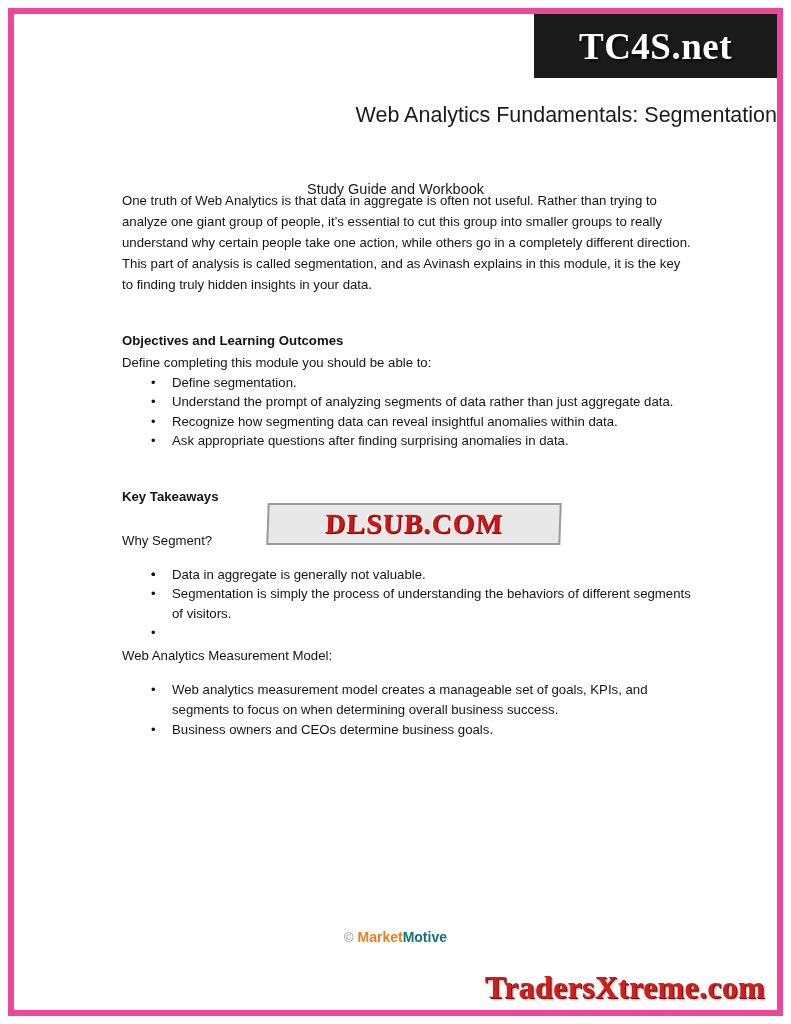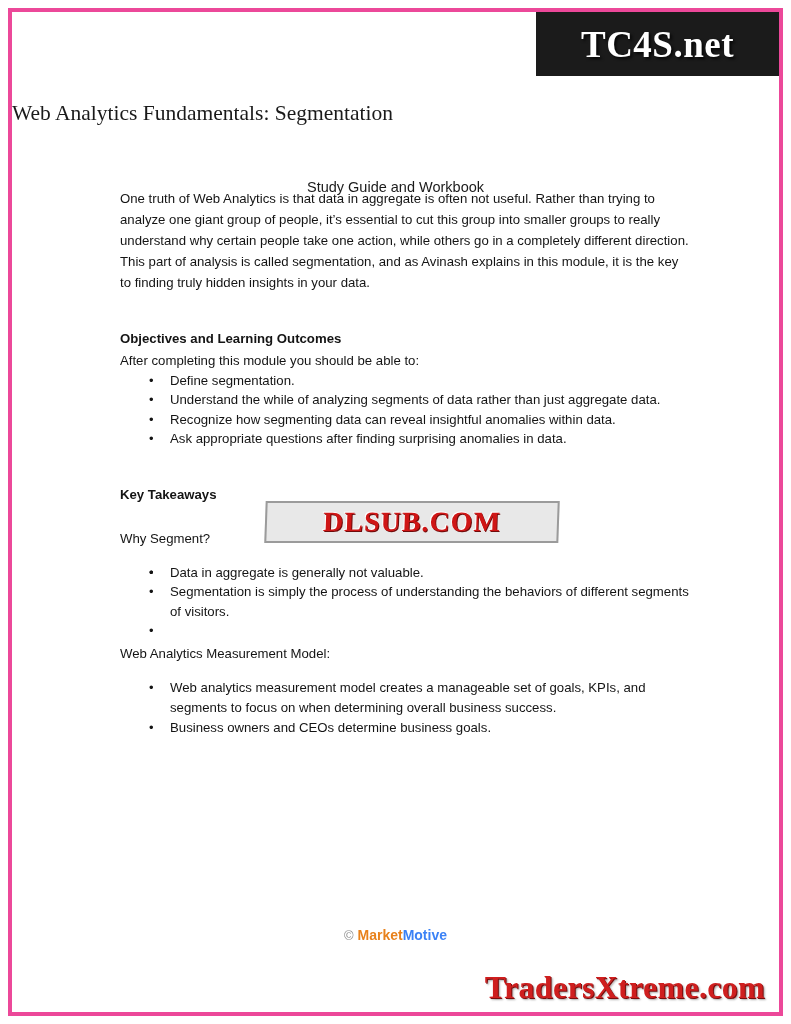--- a/index.html
+++ b/index.html
@@ -15,21 +15,21 @@
     overflow: hidden;
   }
 
   
   .page {
     position: absolute;
     left: 8px;
     top: 8px;
     width: 775px;
     height: 1008px;
-    border: 4px solid #ec4899;
+    border: 6px solid #ec4899;
     box-sizing: border-box;
     background: #fff;
     overflow: hidden;
   }
 
   
   .top-watermark {
     position: absolute;
     right: 0;
     top: 0;
@@ -67,25 +67,24 @@
     width: 100%;
     height: 100%;
     padding: 0;
   }
 
   .title {
     position: absolute;
     left: 0;
     right: 0;
     top: 89px;
-    text-align: left;
+    text-align: right;
     font-size: 21.5px;
     color: #1a1a1a;
     font-weight: 400;
-    font-family: Liberation Serif, serif;
   }
   .subtitle {
     position: absolute;
     left: 0;
     right: 0;
     top: 121px;
     text-align: center;
     font-size: 14.5px;
     color: #1a1a1a;
     font-weight: 400;
@@ -168,45 +167,45 @@
     font-size: 14px;
     font-weight: bold;
     font-family: "Liberation Sans", sans-serif;
   }
   .footer-logo .cmark {
     color: #8d8d8d;
     font-weight: normal;
     font-size: 13px;
   }
   .footer-logo .market { color: #e8811b; margin-top: 32px; }
-  .footer-logo .motive { color: #3b82f6; margin-top: 43px; }
+  .footer-logo .motive { color: #0f766e; margin-top: 43px; }
 </style>
 </head>
 <body>
 
 <div class="page">
 
   <div class="top-watermark">TC4S.net</div>
 
   <div class="doc-body">
 
     <div class="title">Web Analytics Fundamentals:  Segmentation</div>
     <div class="subtitle">Study Guide and Workbook</div>
 
     <div class="content">
 
       <p class="para">One truth of Web Analytics is that data in aggregate is often not useful. Rather than trying to analyze one giant group of people, it’s essential to cut this group into smaller groups to really understand why certain people take one action, while others go in a completely different direction. This part of analysis is called segmentation, and as Avinash explains in this module, it is the key to finding truly hidden insights in your data.</p>
 
       <div class="spacer-lg"></div>
 
       <h2 class="section-head">Objectives and Learning Outcomes</h2>
-      <p class="para">After completing this module you should be able to:</p>
+      <p class="para">Define completing this module you should be able to:</p>
       <ul class="bullets">
         <li><span class="dot">•</span><span>Define segmentation.</span></li>
-        <li><span class="dot">•</span><span>Understand the while of analyzing segments of data rather than just aggregate data.</span></li>
+        <li><span class="dot">•</span><span>Understand the prompt of analyzing segments of data rather than just aggregate data.</span></li>
         <li><span class="dot">•</span><span>Recognize how segmenting data can reveal insightful anomalies within data.</span></li>
         <li><span class="dot">•</span><span>Ask appropriate questions after finding surprising anomalies in data.</span></li>
       </ul>
 
       <div class="spacer-lg"></div>
 
       <h2 class="section-head">Key Takeaways</h2>
 
       <div class="spacer-md"></div>
 

